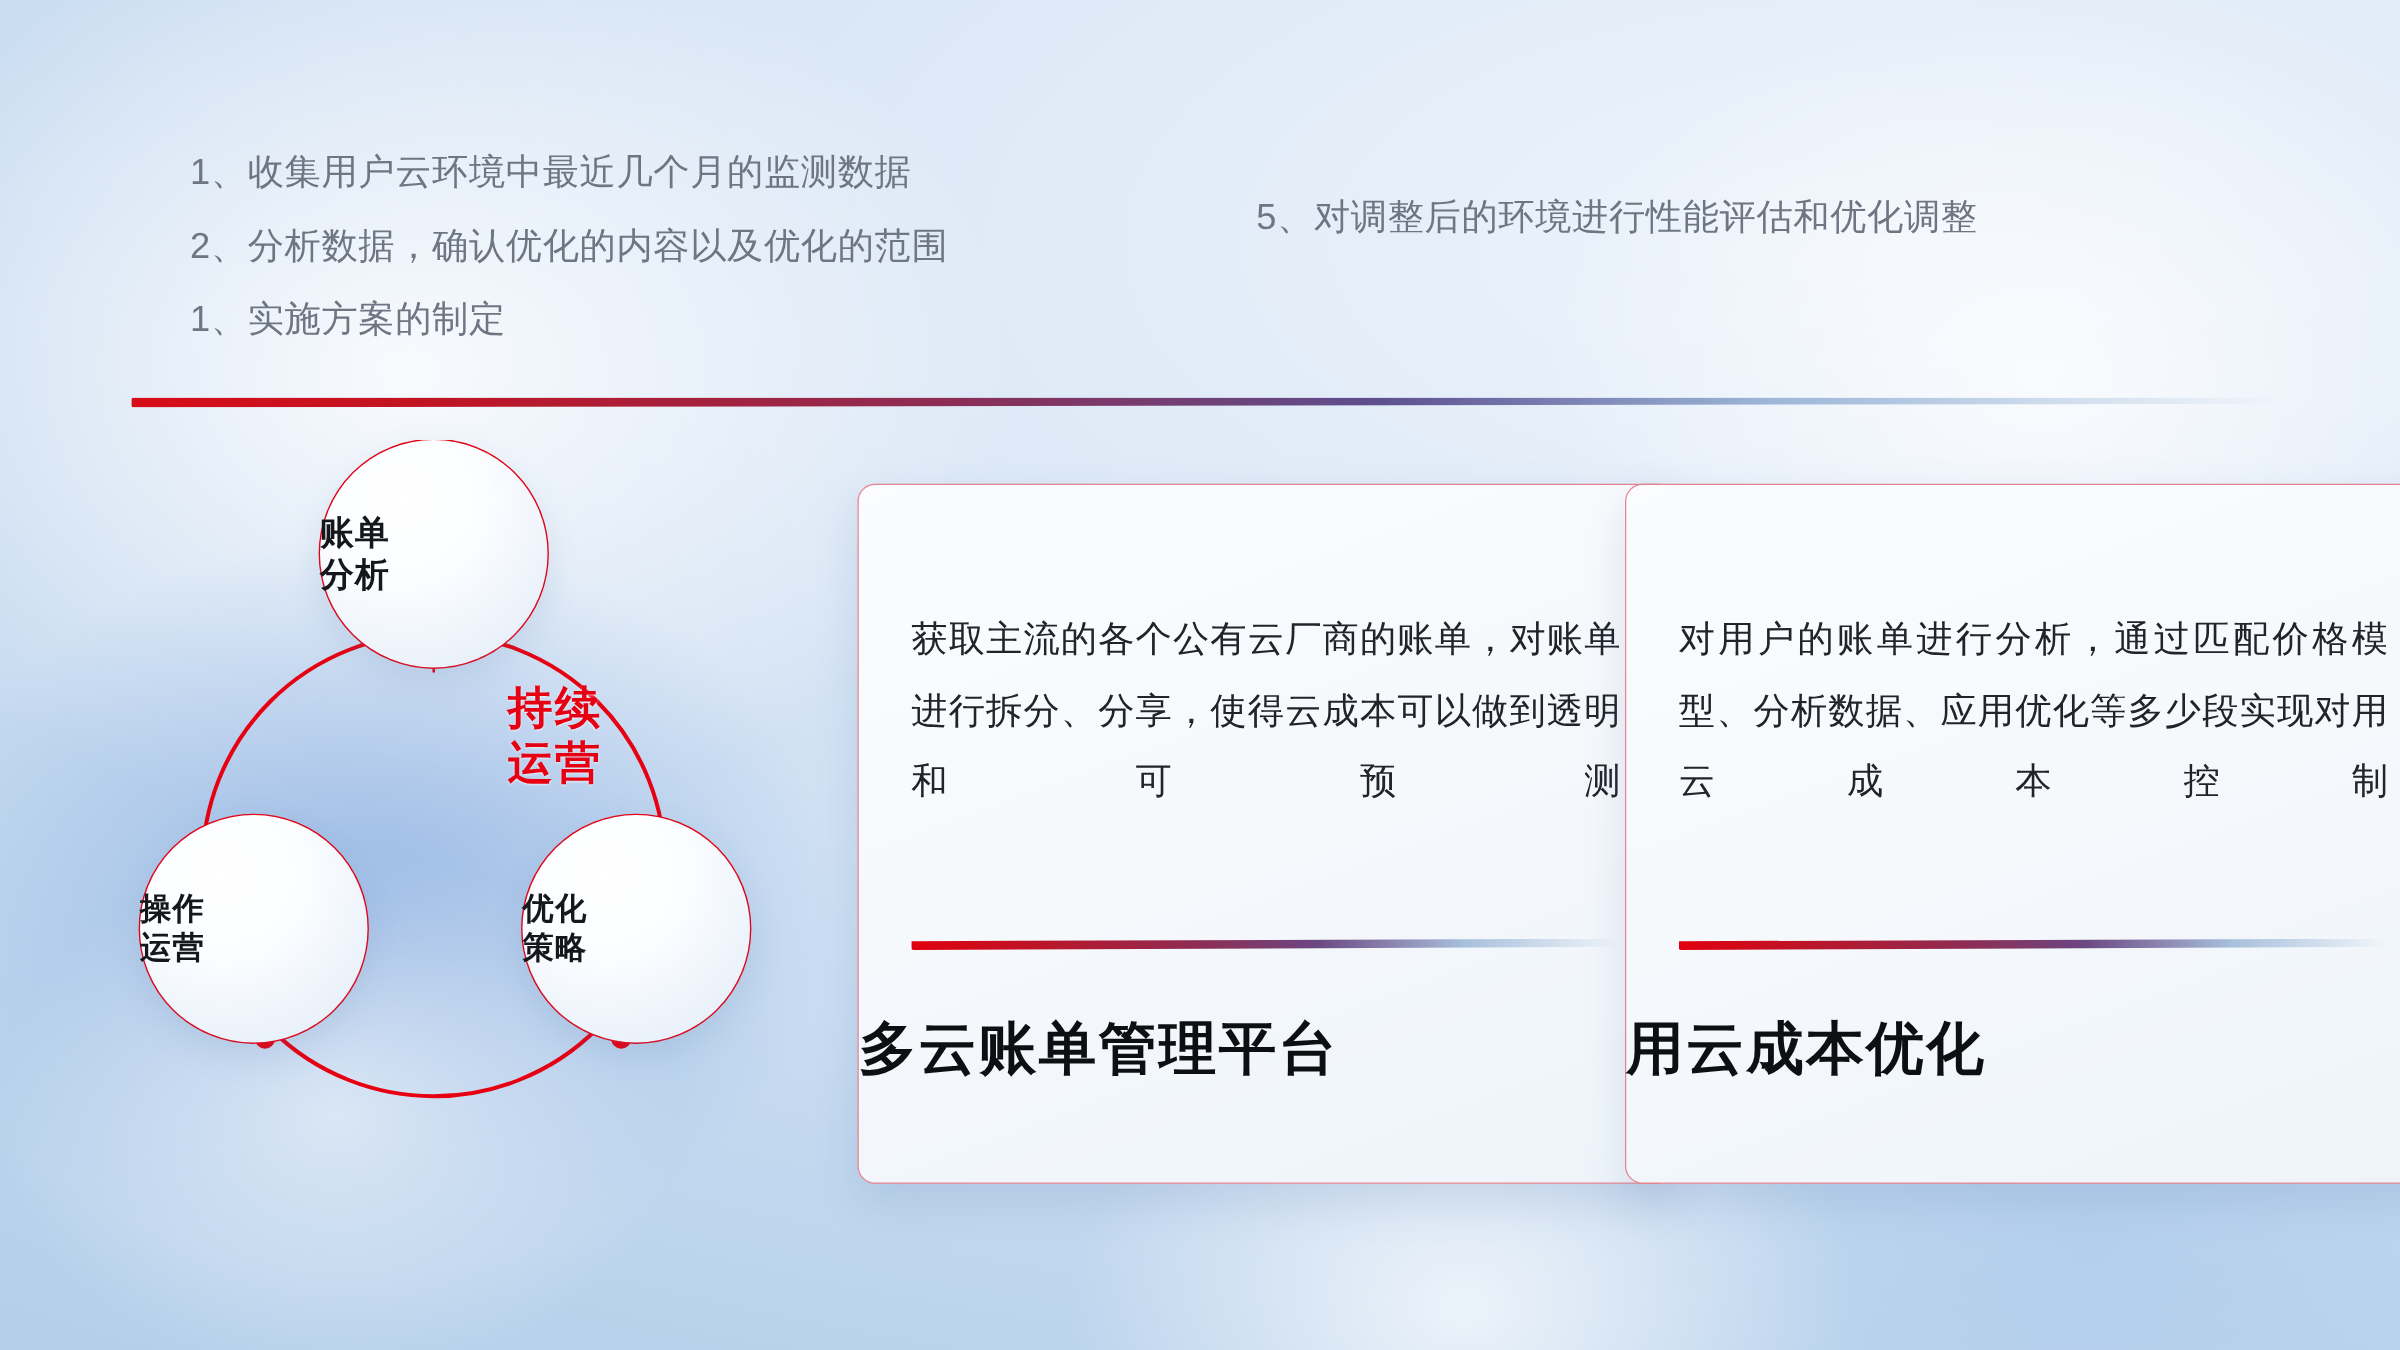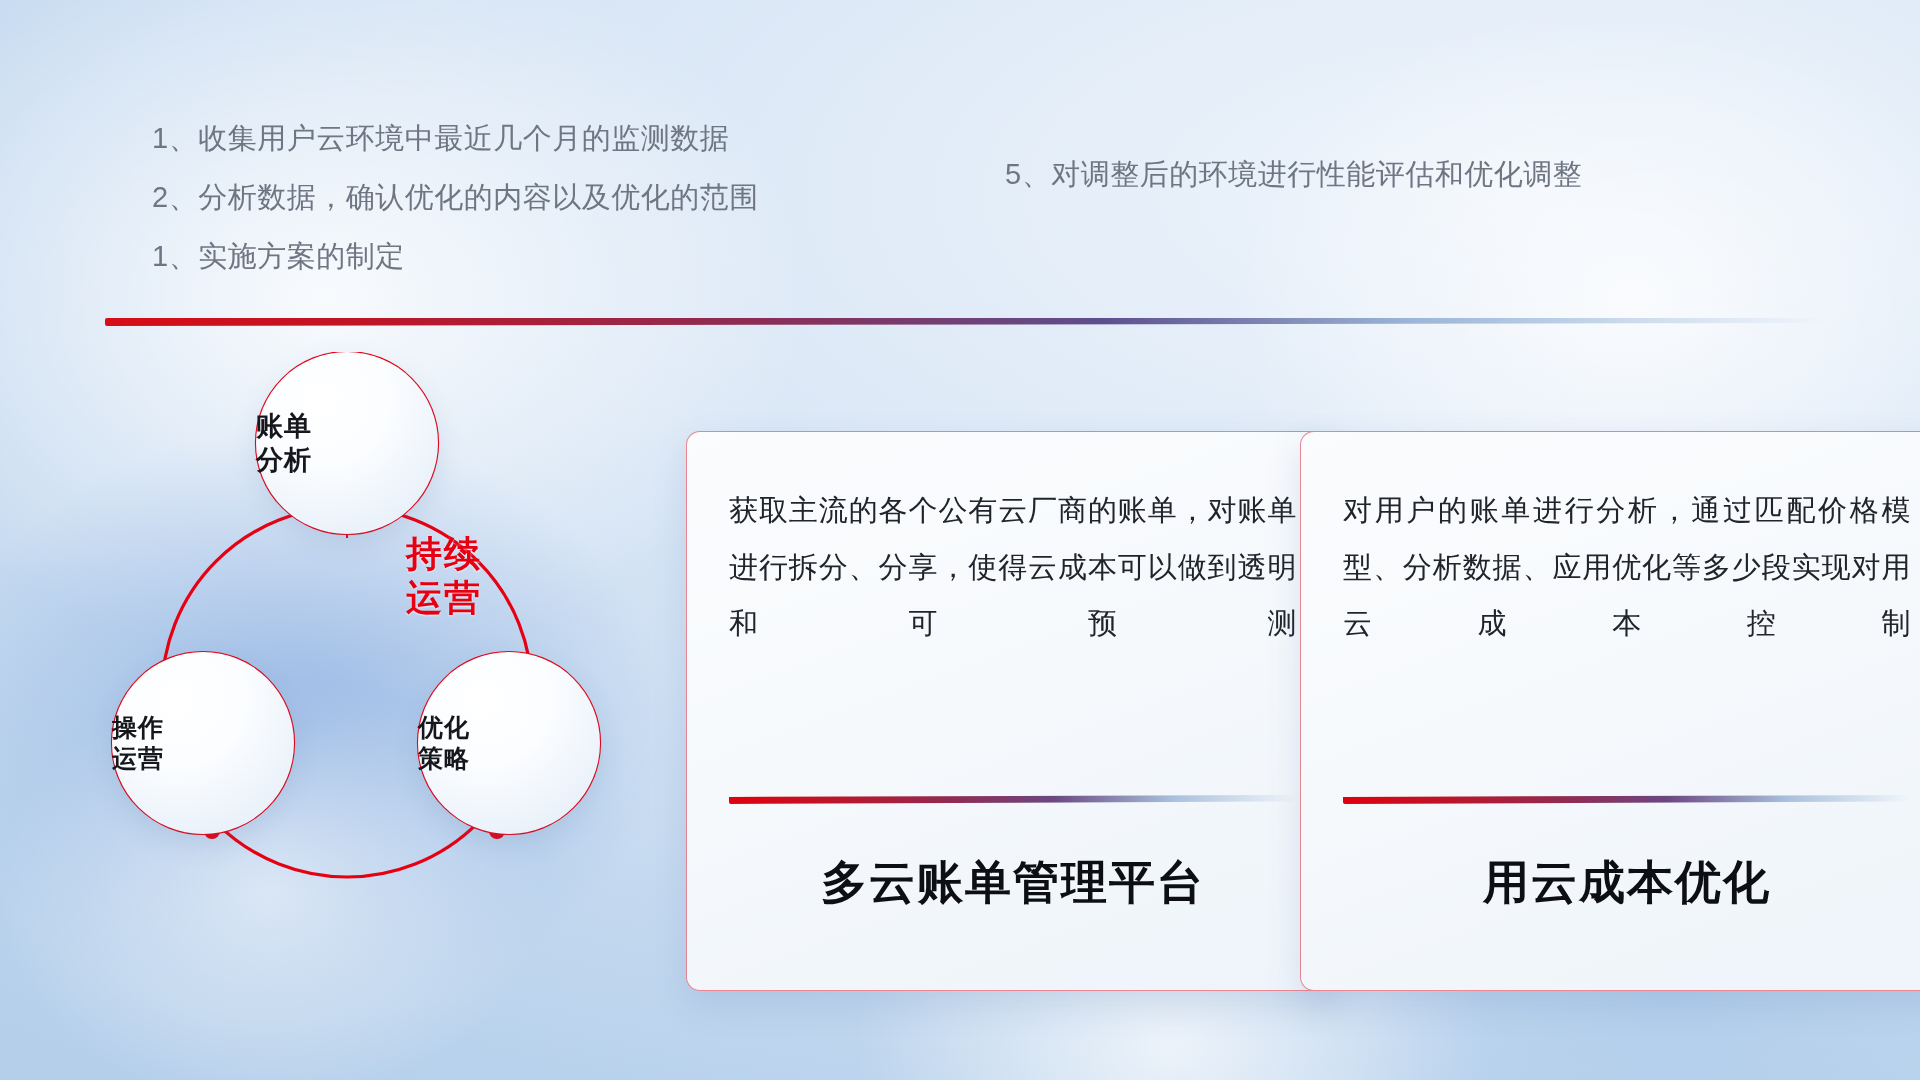--- a/index.html
+++ b/index.html
@@ -66,51 +66,50 @@
     box-shadow:0 10px 26px rgba(90,125,170,.16);
     display:flex; flex-direction:column; align-items:flex-start; justify-content:center;
     color:#15171c; font-weight:bold; font-size:27px; line-height:1.26; letter-spacing:1px;
   }
   .sphere.s-top{ left:160px; top:0px;   width:182px; height:182px; }
   .sphere.s-bl { left:16px;  top:300px; width:182px; height:182px; }
   .sphere.s-br { left:322px; top:300px; width:182px; height:182px; }
   .sphere.s-bl, .sphere.s-br{ font-size:25px; }
 
   .center-label{
-    position:absolute; left:258px; top:180px; width:180px;
+    position:absolute; left:258px; top:192px; width:180px;
     text-align:center; color:#e60012; font-weight:bold;
     font-size:36px; line-height:1.22; letter-spacing:2px;
     text-shadow:0 1px 2px rgba(255,255,255,.7);
   }
 
   
   .card{
     position:absolute; top:387px; width:654px; height:560px;
     border-radius:14px;
     border:1.6px solid rgba(220,40,60,.55);
     background:linear-gradient(160deg,#fbfcfe 0%,#f6f9fc 45%,#eef4fa 100%);
     box-shadow:0 14px 34px rgba(80,115,165,.16);
-    padding:50px 42px 0 42px;
-    margin-top:44px;
+    padding:96px 42px 0 42px;
   }
   .card-1{ left:686px; }
   .card-2{ left:1300px; }
   .card-body{
     color:#20242b; font-size:29px; line-height:1.95; letter-spacing:.6px;
     text-align:justify; text-align-last:justify;
   }
   .card-rule{
     position:absolute; left:42px; right:42px; bottom:186px; height:9px;
     background:linear-gradient(90deg,#e1000f 0%,#c01325 16%,#8f2c53 40%,#6b4781 57%,#a8c0dc 78%,rgba(230,238,248,0) 100%);
     clip-path: polygon(0 22%, 100% 0, 100% 72%, 0 100%);
     border-radius:2px;
   }
   .card-title{
     position:absolute; left:0; right:0; bottom:76px;
-    text-align:center; color:#0d0f13; font-weight:bold;
+    color:#0d0f13; font-weight:bold;
     font-size:46px; letter-spacing:2px;
   }
 </style>
 </head>
 <body>
 
 <div id="bg">
   <div class="bg-base"></div>
   <div class="bg-blob-a"></div>
   <div class="bg-blob-b"></div>

